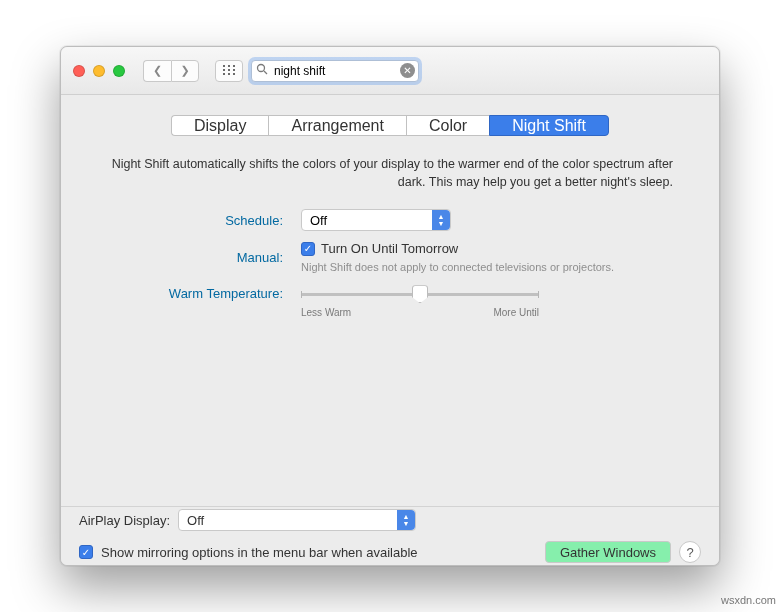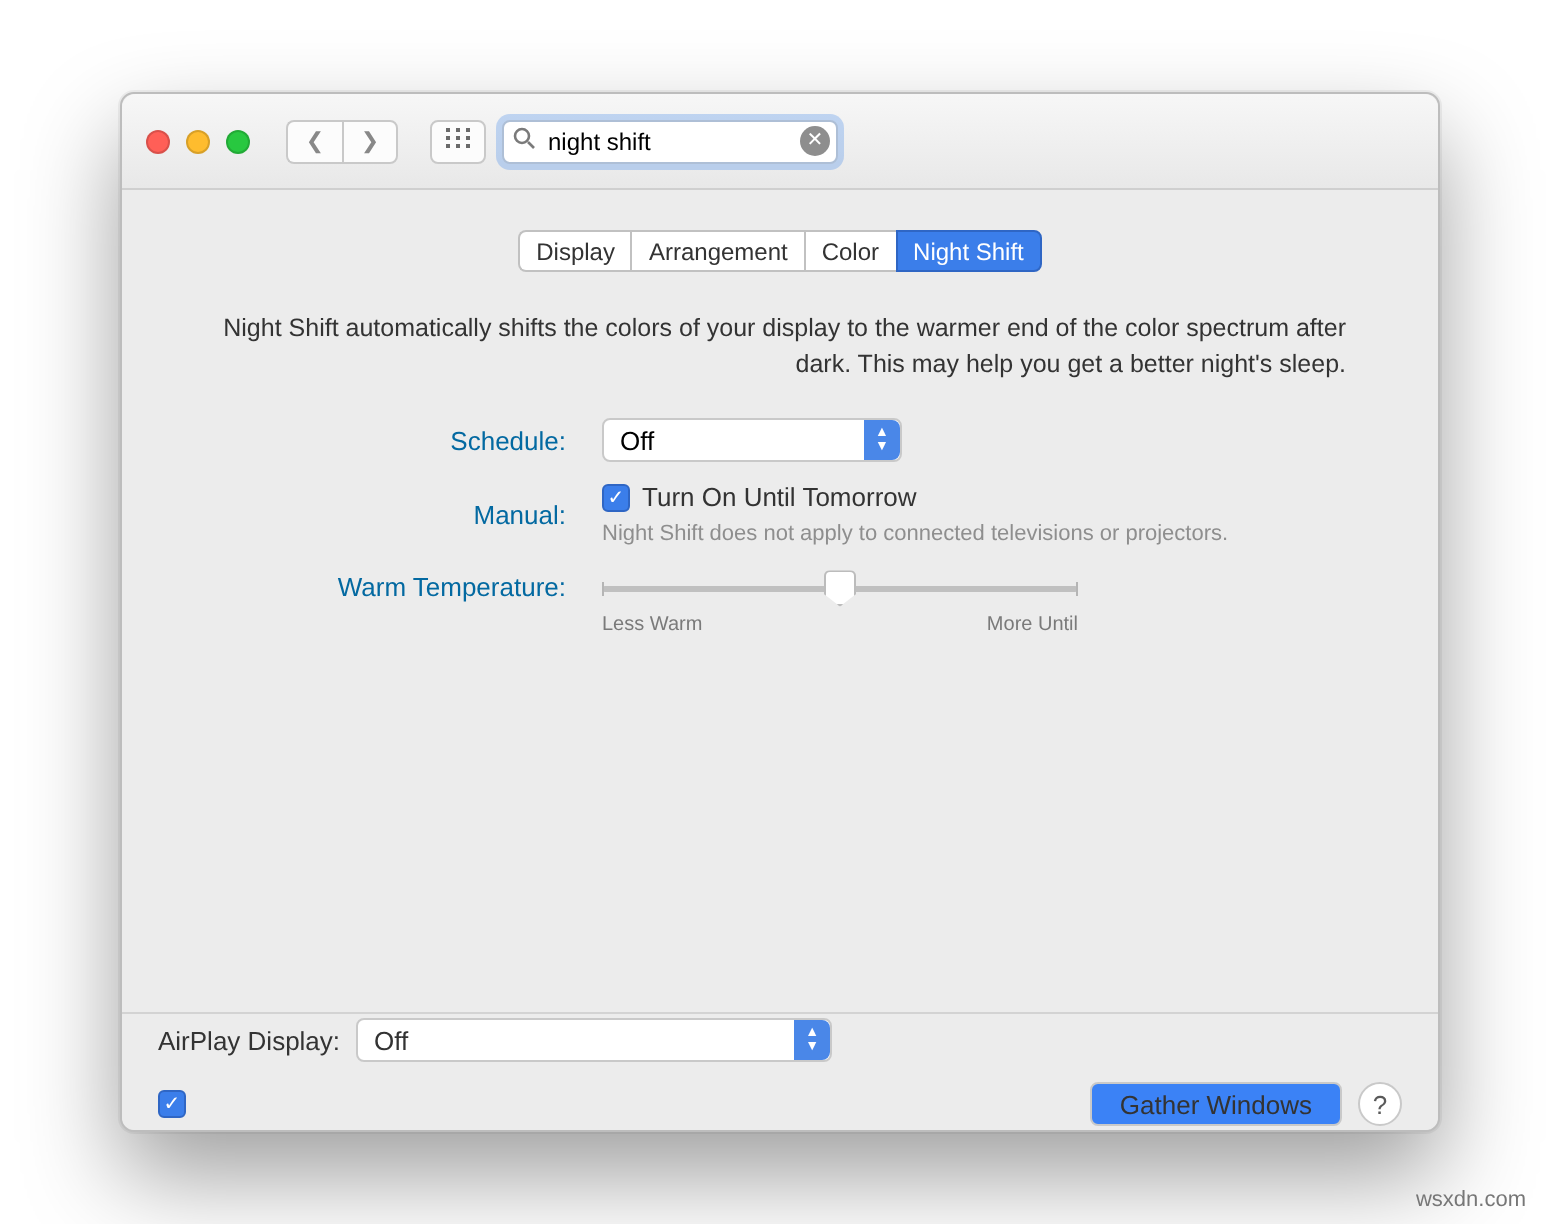--- a/index.html
+++ b/index.html
@@ -43,21 +43,21 @@
       width: 100%; height: 22px; border-radius: 4px;
       border: 1px solid #aebfd6; background: #fff;
       padding: 0 22px 0 22px; font-size: 12px; outline: none;
       box-shadow: 0 0 0 3px rgba(92,151,235,0.35);
     }
     .search-icon-glyph { position: absolute; left: 5px; top: 3px; font-size: 12px; color: #7a7a7a; pointer-events: none;}
     .clear-btn { position: absolute; right: 4px; top: 3px; width: 15px; height: 15px; border-radius: 50%; background: #8e8e8e; color: #fff; font-size: 10px; display: flex; align-items: center; justify-content: center; cursor: pointer;}
     .body-area { flex: 1; padding: 20px 36px 12px 36px; position: relative; }
     .tabstrip { display: flex; justify-content: center; margin-bottom: 20px; }
     .tabstrip .tab {
-      height: 21px; padding: 0 8px; font-size: 12px;
+      height: 21px; padding: 0 22px; font-size: 16px;
       background: #fff; border: 1px solid #c1c1c1; border-right: none;
       display: flex; align-items: center; color: #333;
     }
     .tabstrip .tab:first-child { border-radius: 4px 0 0 4px; }
     .tabstrip .tab:last-child { border-radius: 0 4px 4px 0; border-right: 1px solid #c1c1c1; }
     .tabstrip .tab.active { background: #3b7eea; border-color: #2f66c4; color: #fff; }
     .desc { font-size: 12.5px; color: #333; text-align: right; padding: 0 10px 18px 10px; line-height: 1.4;}
     .form-row { display: flex; align-items: center; margin-bottom: 10px; }
     .form-label { width: 204px; text-align: right; padding-right: 18px; font-size: 13px; color: #0369a1;}
     .form-ctrl { flex: 1; }
@@ -90,29 +90,29 @@
       clip-path: polygon(0 0, 100% 0, 100% 65%, 50% 100%, 0 65%);
     }
     .slider-labels { display: flex; justify-content: space-between; font-size: 10px; color: #7a7a7a; margin-top: 3px;}
     .footer {
       border-top: 1px solid #d3d3d3; padding: 2px 18px;
       background: #ececec; border-radius: 0 0 7px 7px;
     }
     .footer-row { display: flex; align-items: center; gap: 8px; font-size: 13px; color: #333;}
     .footer-row + .footer-row { margin-top: 10px; }
     .push-btn {
-      height: 22px; padding: 0 14px; background: #3b82f6; border: 1px solid #c9c9c9; border-radius: 4px;
+      height: 22px; padding: 0 14px; background: #86efac; border: 1px solid #c9c9c9; border-radius: 4px;
       font-size: 13px; display: inline-flex; align-items: center;
     }
     .help-btn {
       width: 22px; height: 22px; border-radius: 50%; background: #fff; border: 1px solid #c9c9c9;
       display: flex; align-items: center; justify-content: center; color: #5a5a5a; font-size: 13px;
     }
     .spacer { flex: 1; }
-    .watermark { position: absolute; right: 17px; bottom: 6px; font-size: 11px; color: #777;}
+    .watermark { position: absolute; right: 4px; bottom: 6px; font-size: 11px; color: #777;}
   </style>
 </head>
 <body>
 
 <div class="window">
 
   <div class="titlebar">
     <div class="traffic">
       <div class="dot red"></div>
       <div class="dot yellow"></div>
@@ -217,20 +217,21 @@
       <span>AirPlay Display:</span>
       <div class="select wide">
         <span>Off</span>
         <span class="arrows">▲<br>▼</span>
       </div>
     </div>
     <div class="footer-row">
       <div class="cbx">
         <span>✓</span>
       </div>
+      <span>Show mirroring options in the menu bar when available</span>
       <div class="spacer"></div>
       <div class="push-btn">Gather Windows</div>
       <div class="help-btn">
         <span>?</span>
       </div>
     </div>
   </div>
 
 </div>
 

